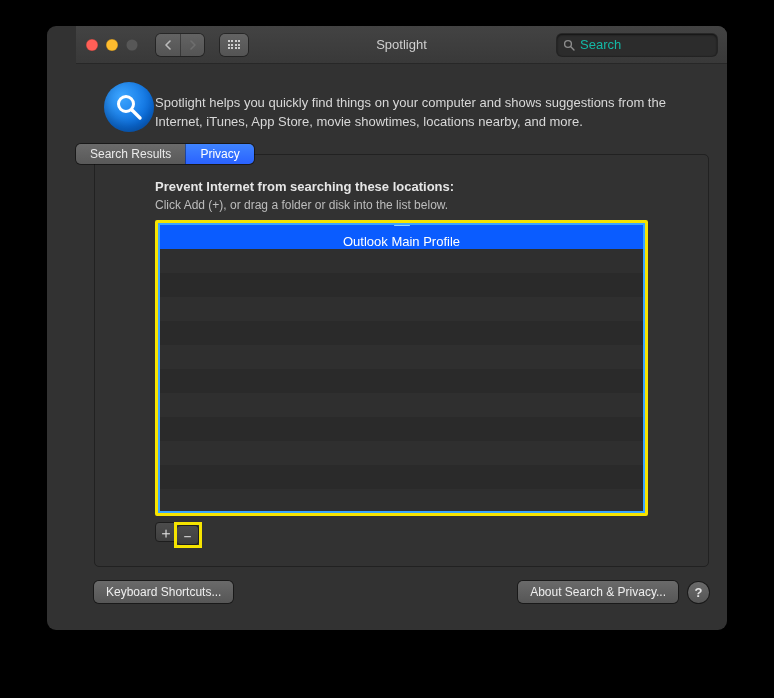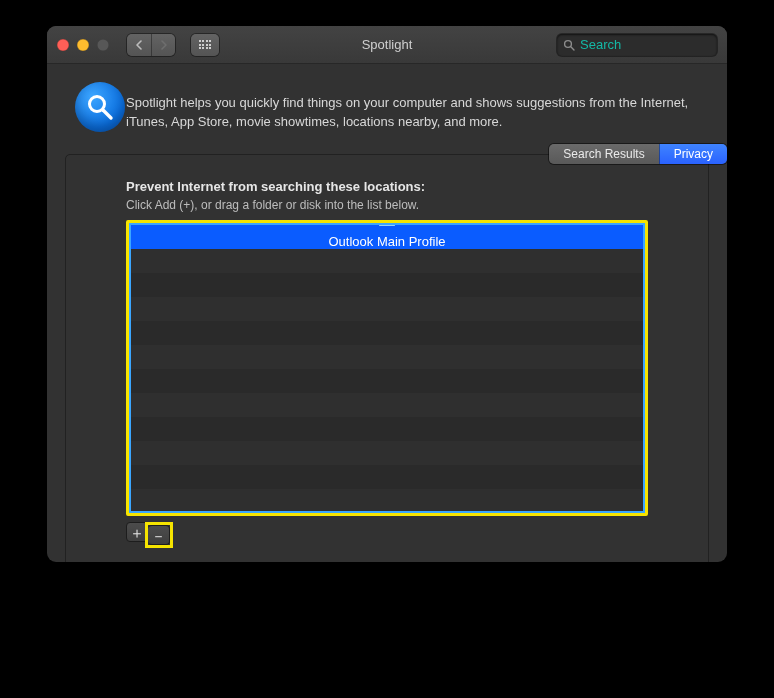--- a/index.html
+++ b/index.html
@@ -10,25 +10,26 @@
     color: #ddd;
     width: 774px;
     height: 698px;
     position: relative;
   }
   .window {
     position: absolute;
     left: 47px;
     top: 26px;
     width: 680px;
-    height: 536px;
+    height: 604px;
     background: #323232;
     border-radius: 9px;
     box-shadow: 0 0 0 1px rgba(0,0,0,.6), 0 22px 70px rgba(0,0,0,.9);
     overflow: hidden;
+    padding-left: 29px;
   }
   .titlebar {
     height: 38px;
     background: linear-gradient(#434343,#393939);
     border-bottom: 1px solid #272727;
     display: flex;
     align-items: center;
     padding: 0 10px;
     gap: 8px;
     position: relative;
@@ -81,22 +82,22 @@
   .spot-icon {
     width:50px; height:50px; border-radius:50%;
     background: radial-gradient(circle at 35% 30%, #3da6ff 0%, #0b6fe0 65%, #0758bf 100%);
     display:flex; align-items:center; justify-content:center;
     flex-shrink:0;
     box-shadow: inset 0 -6px 12px rgba(0,0,0,.25);
   }
   .intro { font-size:13px; color:#d8d8d8; line-height:1.45; }
 
   .seg-control {
-    display:flex; justify-content:flex-end; margin-top:0px;
-    position: relative; z-index: 2; margin-left: 28px;
+    display:flex; justify-content:flex-start; margin-top:0px;
+    position: relative; z-index: 2;
   }
   .seg {
     display:flex; border-radius:5px; overflow:hidden;
     box-shadow:0 0 0 1px rgba(0,0,0,.5);
   }
   .seg-btn {
     height:20px; padding:0 14px;
     font-size:12px; display:flex; align-items:center;
     background: linear-gradient(#6a6a6a,#595959);
     color:#eaeaea;
@@ -269,14 +270,20 @@
     </div>
 
     <div class="pm-holder">
       <div class="pm-btn">＋</div>
       <span class="hl-minus">
         <div class="pm-btn">－</div>
       </span>
     </div>
   </div>
 
+  <div class="footer">
+    <div class="btn">Keyboard Shortcuts...</div>
+    <div style="flex:1"></div>
+    <div class="btn">About Search &amp; Privacy...</div>
+    <div class="help">?</div>
+  </div>
 
 </div>
 
 </body></html>

